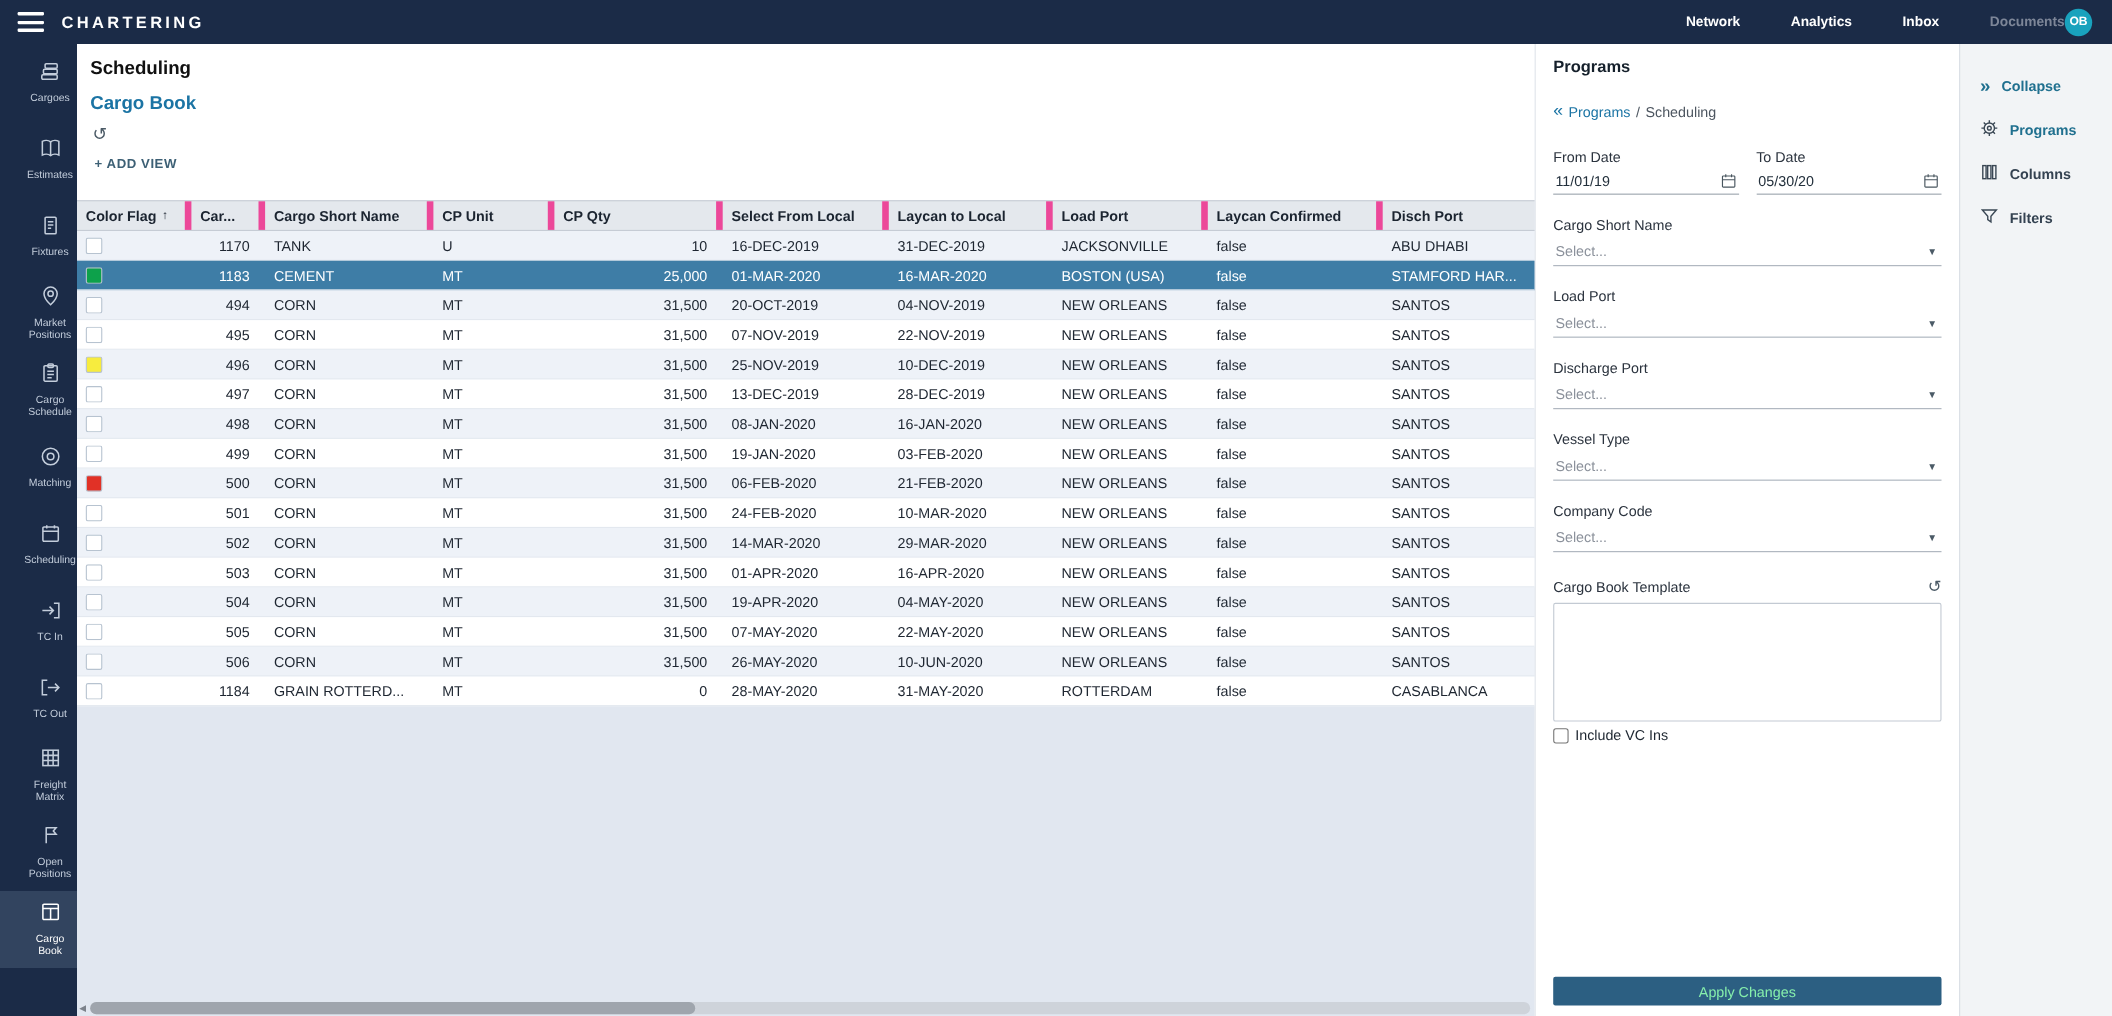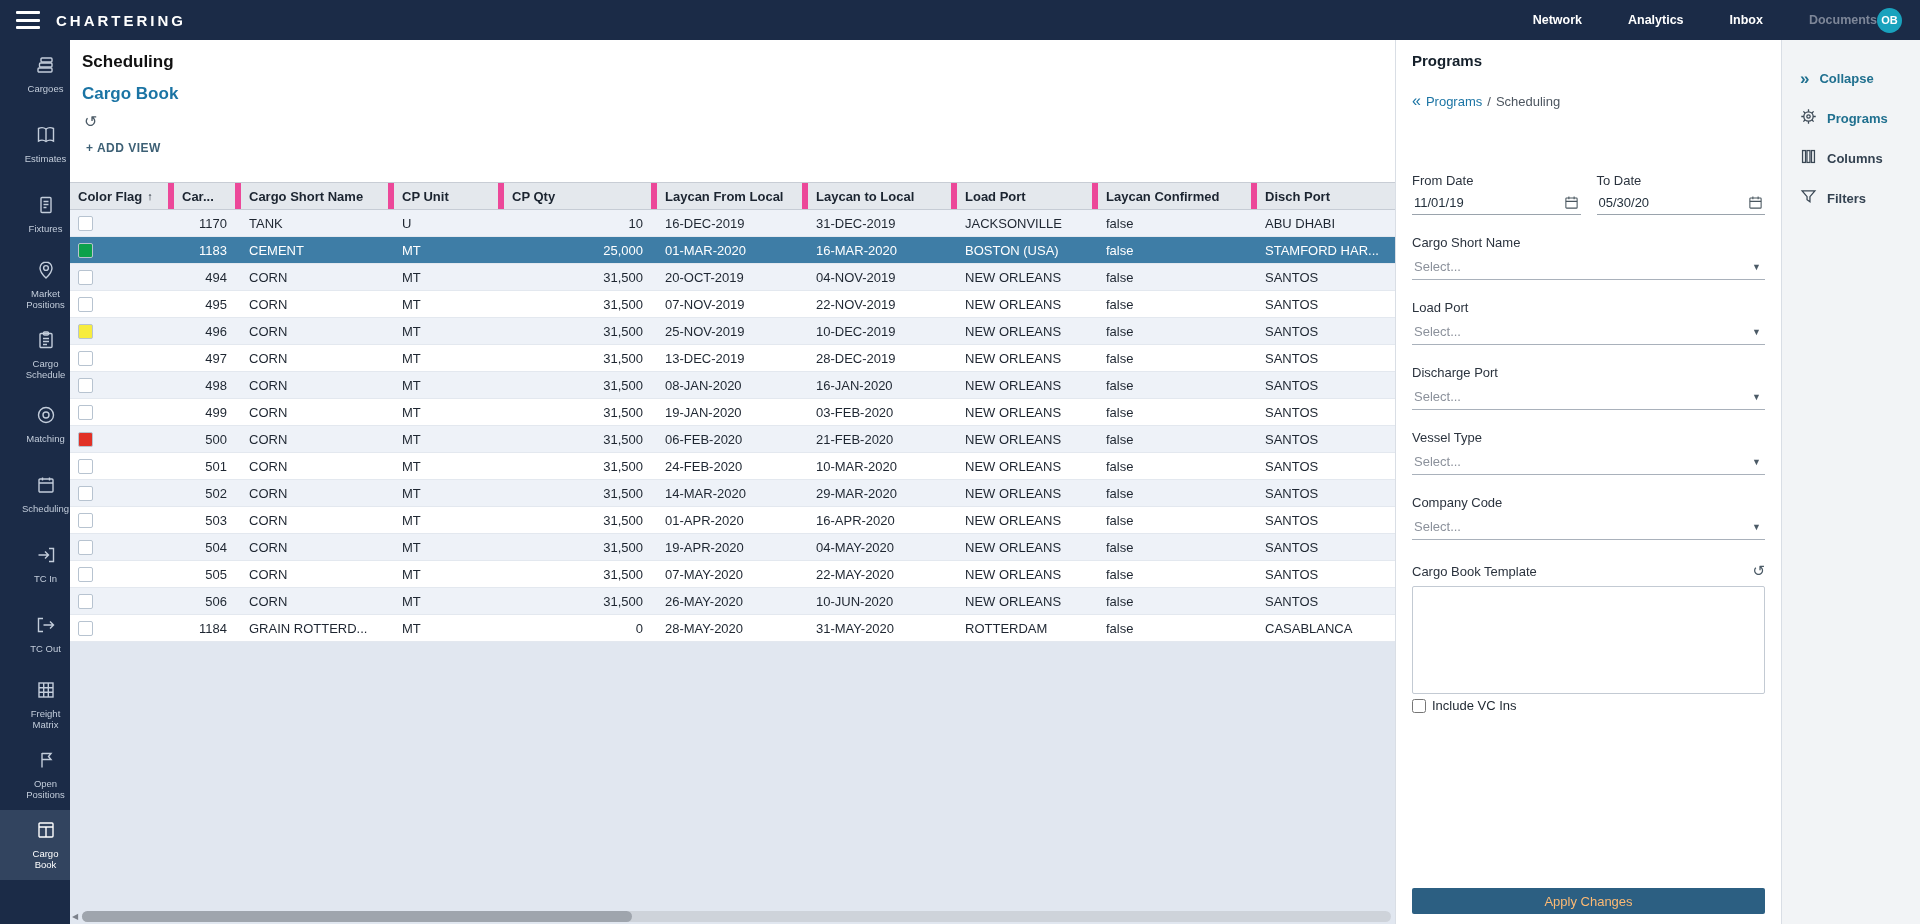--- a/index.html
+++ b/index.html
@@ -58,37 +58,37 @@
   .hscroll .thumb { position:absolute; left:0; top:0; height:11px; width:42%; background:#9fa5ad; border-radius:6px; cursor:grab; }
 
   
   .programs { width:386px; flex-shrink:0; background:#fff; border-left:1px solid #d9dee5; display:flex; flex-direction:column; padding:12px 16px 10px 16px; }
   .panel-title { font-size:15px; font-weight:bold; color:#15202b; }
   .breadcrumb { margin-top:24px; font-size:13px; display:flex; align-items:center; gap:5px; }
   .breadcrumb .back { color:#1b74a4; font-size:16px; line-height:1; cursor:pointer; }
   .breadcrumb .bc-link { color:#1b74a4; cursor:pointer; }
   .breadcrumb .bc-sep, .breadcrumb .bc-cur { color:#4d5660; }
   .dates-row { display:flex; gap:16px; margin-top:26px; }
-  .date-field { flex:1;margin-top:38px; }
+  .date-field { flex:1; }
   .flabel { font-size:13px; color:#2b333e; display:block; }
   .date-input { display:flex; align-items:center; justify-content:space-between; border-bottom:1px solid #9aa3ac; padding:5px 2px 4px 2px; margin-top:2px; cursor:text; }
   .date-input .dval { font-size:13px; color:#23303c; }
   .cal-icon svg { stroke:#49565f; fill:none; stroke-width:1.4; display:block; cursor:pointer; }
   .fgroup { margin-top:20px; }
   .select-row { display:flex; align-items:center; justify-content:space-between; border-bottom:1px solid #a9b1bb; padding:6px 4px 5px 2px; margin-top:3px; cursor:pointer; }
   .select-row .sval { font-size:13px; color:#8b919b; }
   .select-row .caret { font-size:9px; color:#4b5a66; }
   .template-group { margin-top:22px; }
   .tmpl-label-row { display:flex; align-items:center; justify-content:space-between; }
   .undo-panel { font-size:15px; color:#4b5a66; cursor:pointer; }
   .tmpl-box { width:100%; height:108px; border:1px solid #c3cad3; border-radius:2px; margin-top:6px; resize:none; font-family:"Liberation Sans", sans-serif; font-size:13px; padding:6px; color:#23303c; }
   .vc-row { display:flex; align-items:center; gap:6px; }
   .vc-row input { width:14px; height:14px; cursor:pointer; }
   .vc-row label { font-size:13px; color:#1d2630; cursor:pointer; }
-  .apply-btn { margin-top:auto; width:100%; height:26px; background:#2c5f82; color:#fdba74; border:none; font-size:13px; font-family:"Liberation Sans", sans-serif; cursor:pointer; border-radius:2px; }
+  .apply-btn { margin-top:auto; width:100%; height:26px; background:#2c5f82; color:#86efac; border:none; font-size:13px; font-family:"Liberation Sans", sans-serif; cursor:pointer; border-radius:2px; }
 
   
   .rtoolbar { flex:1; background:#f2f4f6; border-left:1px solid #d9dee5; padding-top:18px; }
   .rt-item { display:flex; align-items:center; gap:10px; padding:0 0 0 18px; height:40px; cursor:pointer; font-size:13px; font-weight:bold; color:#344251; }
   .rt-item svg { stroke:#3a4754; fill:none; stroke-width:1.5; flex-shrink:0; }
   .rt-item.teal { color:#20708f; }
   .rt-item .chev { font-size:17px; color:#20708f; line-height:1; }
 </style>
 </head>
 <body>
@@ -212,21 +212,21 @@
 
       <div class="thead grid-cols">
         <div class="hcell">
             <span>Color Flag</span>
             <span class="sort-arrow">↑</span>
           </div>
         <div class="hcell">Car...</div>
         <div class="hcell">Cargo Short Name</div>
         <div class="hcell">CP Unit</div>
         <div class="hcell">CP Qty</div>
-        <div class="hcell">Laycan From Local</div>
+        <div class="hcell">Select From Local</div>
         <div class="hcell">Laycan to Local</div>
         <div class="hcell">Load Port</div>
         <div class="hcell">Laycan Confirmed</div>
         <div class="hcell">Disch Port</div>
       </div>
 
       <div>
           <div class="trow grid-cols alt">
           <div class="cell flag-cell">
               <span class="flag-box flag-none"></span>

